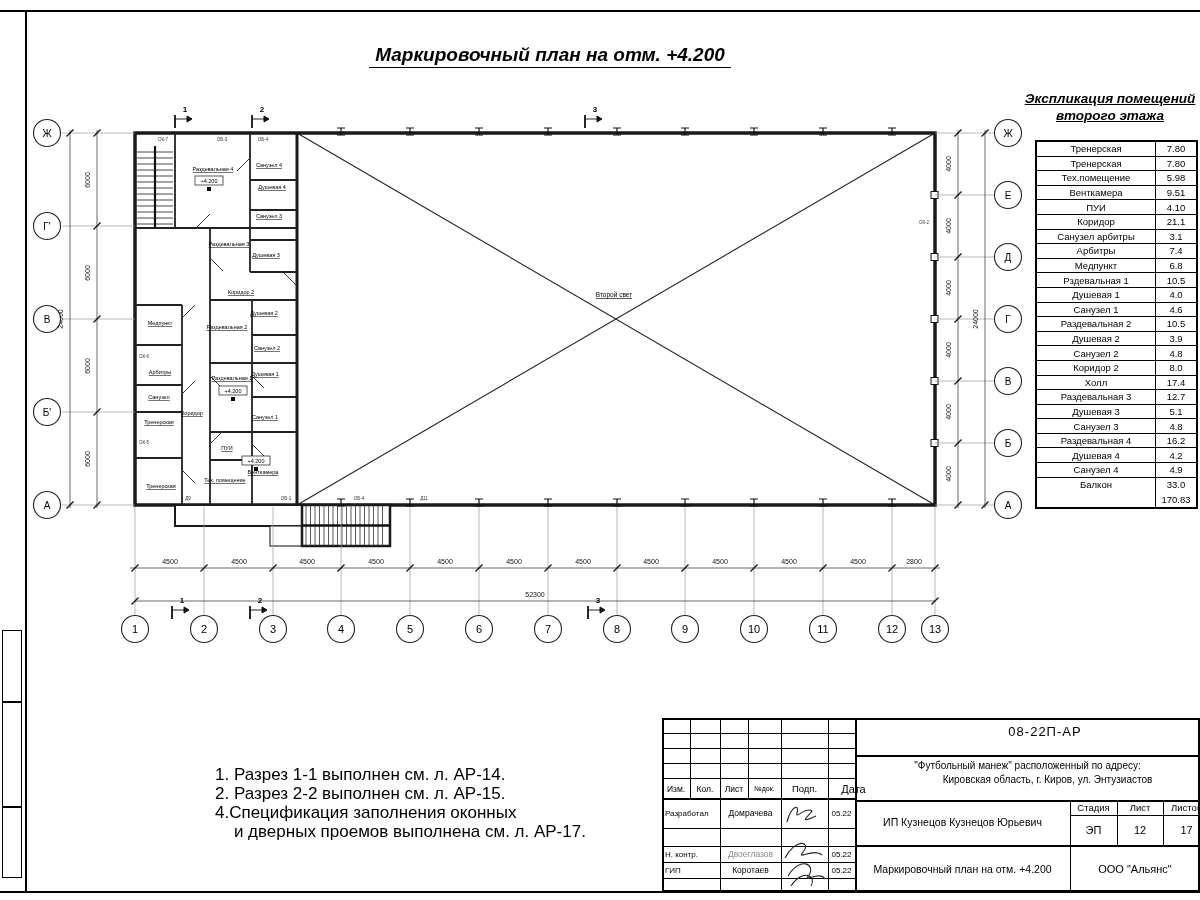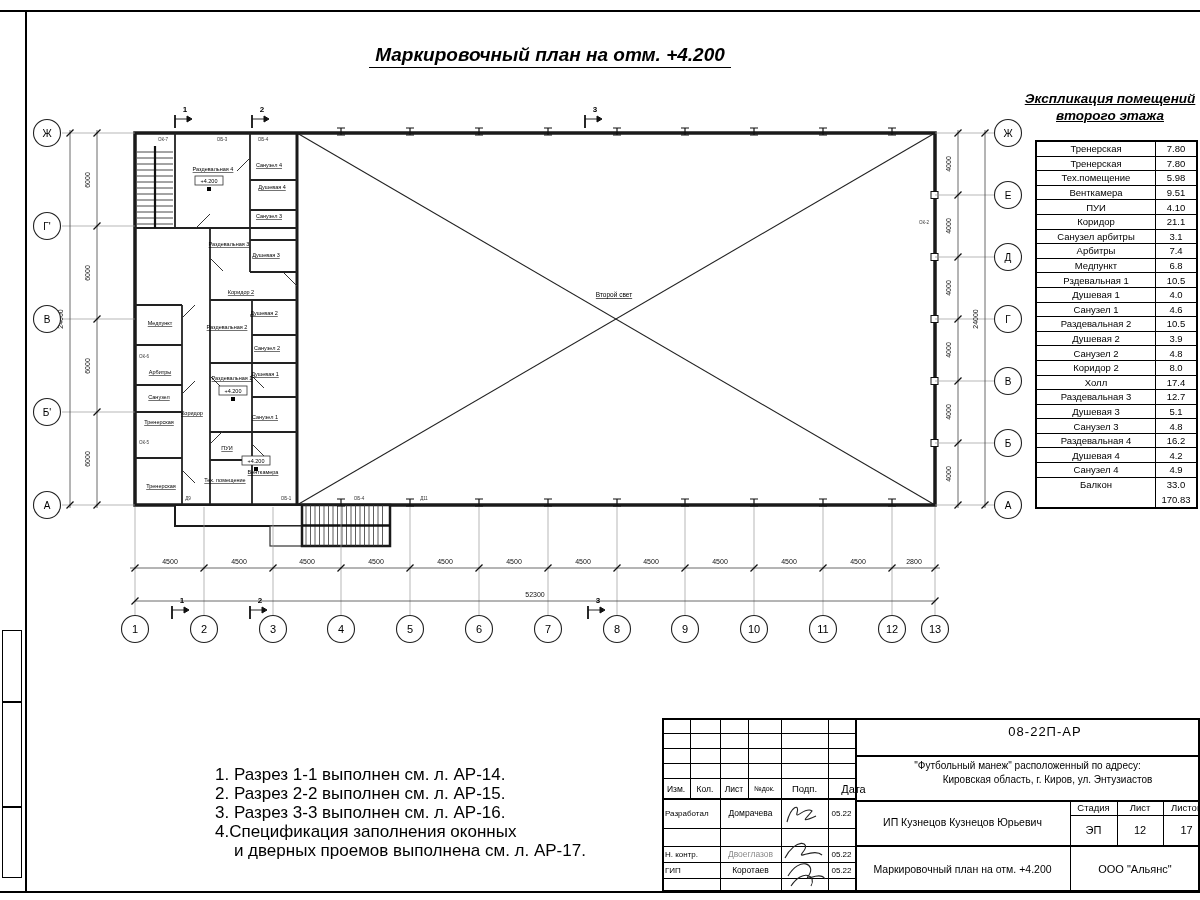--- a/index.html
+++ b/index.html
@@ -424,21 +424,21 @@
       </div>
     </div>
   <div class="srow">
     <div class="c1"></div>
     <div class="c2">170.83</div>
   </div>
 </div>
 
 <div class="abs notes" style="left:215px;top:727px">
   
-<div>1. Разрез 1-1 выполнен см. л. АР-14.</div><div>2. Разрез 2-2 выполнен см. л. АР-15.</div><div>3. Разрез 3-3 выполнен см. л. АР-16.</div><div>4.Спецификация заполнения оконных</div><div>    и дверных проемов выполнена см. л. АР-17.</div></div>
+<div>1. Разрез 1-1 выполнен см. л. АР-14.</div><div>2. Разрез 2-2 выполнен см. л. АР-15.</div><div>4.Спецификация заполнения оконных</div><div>    и дверных проемов выполнена см. л. АР-17.</div></div>
 
 <div class="abs" style="left:662px;top:718px;width:538px;height:174px;border:2px solid #000;box-sizing:border-box"></div>
 
 <div class="ln" style="left:690px;top:718px;width:1px;height:80px"></div>
 <div class="ln" style="left:720px;top:718px;width:1px;height:174px"></div>
 <div class="ln" style="left:748px;top:718px;width:1px;height:80px"></div>
 <div class="ln" style="left:781px;top:718px;width:1px;height:174px"></div>
 <div class="ln" style="left:828px;top:718px;width:1px;height:174px"></div>
 <div class="ln" style="left:855px;top:718px;width:1.5px;height:174px"></div>
 <div class="ln" style="left:1070px;top:800px;width:1px;height:92px"></div>

